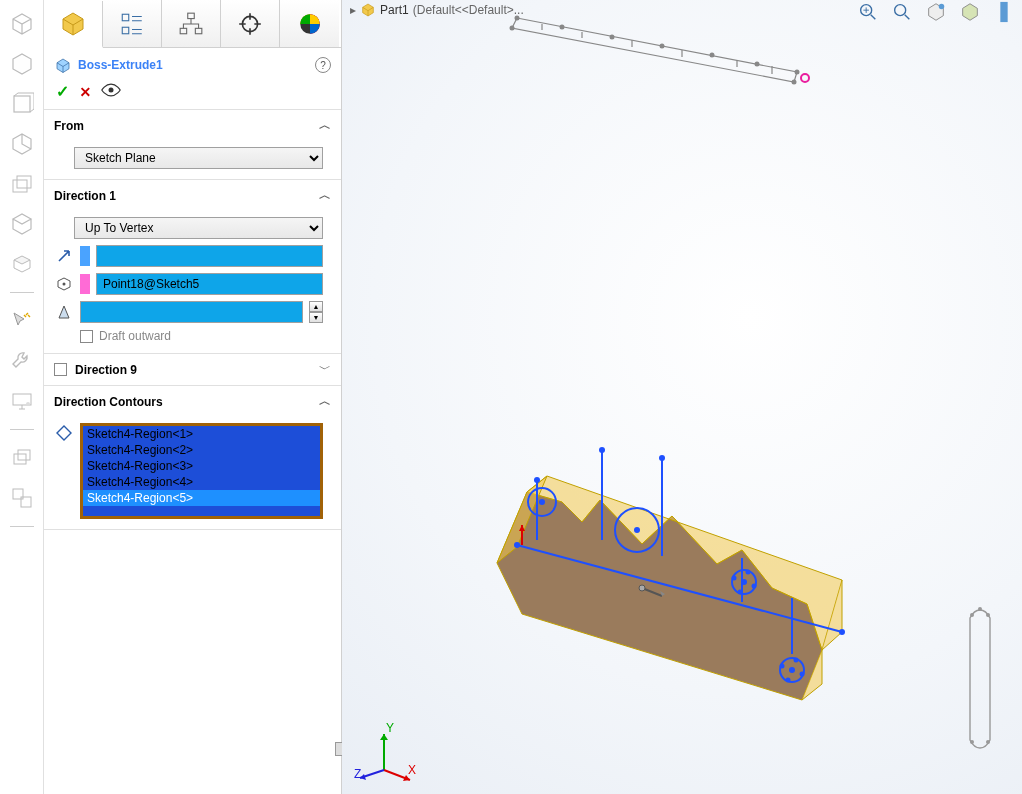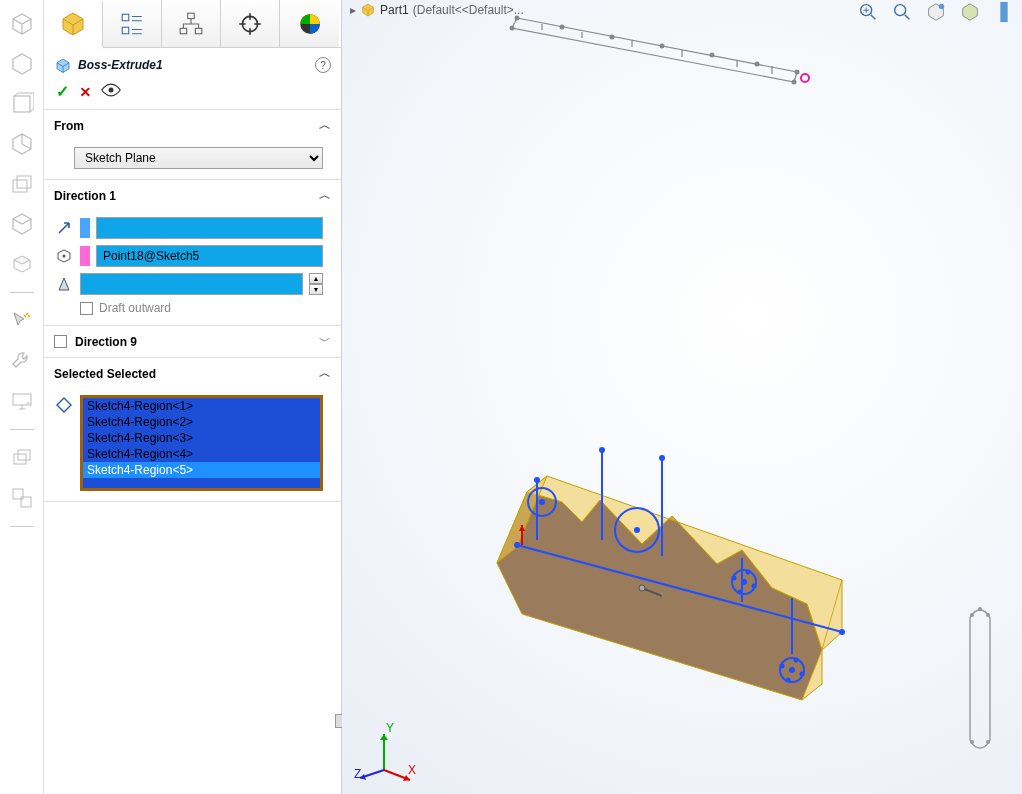--- a/index.html
+++ b/index.html
@@ -10,21 +10,21 @@
 .left-toolbar .sep { width: 24px; height: 1px; background: #ccc; margin: 4px 0; }
 
 .panel { position: absolute; left: 44px; top: 0; width: 298px; height: 100%; background: #fff; border-right: 1px solid #d0d0d0; }
 
 .tabs { display: flex; border-bottom: 1px solid #d0d0d0; height: 48px; }
 .tab { width: 59px; height: 47px; border-right: 1px solid #d0d0d0; display: flex; align-items: center; justify-content: center; cursor: pointer; background: linear-gradient(#fff,#f0f0f0); }
 .tab.active { background: #fff; border-bottom: 2px solid #fff; position: relative; top: 1px; }
 .tab.last { border-right: none; }
 
 .feature-header { padding: 8px 10px 4px 10px; display: flex; align-items: center; gap: 6px; }
-.feature-header .title { font-weight: bold; color: #0f172a; flex: 1; font-style: italic; }
+.feature-header .title { font-weight: bold; color: #3b82f6; flex: 1; }
 .help-icon { width: 16px; height: 16px; border: 1px solid #888; border-radius: 50%; display: flex; align-items: center; justify-content: center; font-size: 10px; color: #555; cursor: pointer; }
 
 .action-row { padding: 4px 10px 8px 12px; display: flex; align-items: center; gap: 10px; border-bottom: 1px solid #e0e0e0; }
 .check-icon { color: #0a0; font-size: 16px; cursor: pointer; font-weight: bold; }
 .x-icon { color: #c00; font-size: 14px; cursor: pointer; font-weight: bold; }
 .eye-icon { color: #333; font-size: 14px; cursor: pointer; }
 
 .section { border-bottom: 1px solid #e0e0e0; }
 .section-header { padding: 7px 10px; font-weight: bold; display: flex; align-items: center; justify-content: space-between; cursor: pointer; }
 .section-header .chev { color: #666; }
@@ -213,20 +213,25 @@
       </div>
     </div>
   </div>
 
   <div class="section">
     <div class="section-header">
       <span>Direction 1</span>
       <span class="chev">︿</span>
     </div>
     <div class="section-body">
+      <div class="row" style="padding-left:20px;">
+        <select>
+          <option>Up To Vertex</option>
+        </select>
+      </div>
       <div class="row">
         <div class="icon-slot">
           <svg width="16" height="16" viewBox="0 0 16 16">
               <path d="M3 13L13 3M13 3h-5M13 3v5" stroke="#2a5caa" stroke-width="1.6" fill="none"></path>
             </svg>
         </div>
         <div class="swatch blue"></div>
         <input type="text" value="" style="">
       </div>
       <div class="row">
@@ -262,21 +267,21 @@
     <div class="d2-row">
       <span class="checkbox"></span>
       <span style="font-weight:bold;">Direction 9</span>
       <span class="chev">﹀</span>
     </div>
     <div class="pin"></div>
   </div>
 
   <div class="section">
     <div class="section-header">
-      <span>Selected Selected</span>
+      <span>Direction Contours</span>
       <span class="chev">︿</span>
     </div>
     <div class="section-body">
       <div class="row" style="align-items:flex-start;">
         <div class="icon-slot">
           <svg width="16" height="16" viewBox="0 0 16 16">
               <path d="M8 1l7 7-7 7-7-7z" stroke="#2a5caa" fill="none" stroke-width="1.4"></path>
             </svg>
         </div>
         <div class="contour-list" id="contour-list" style="flex:1;">

